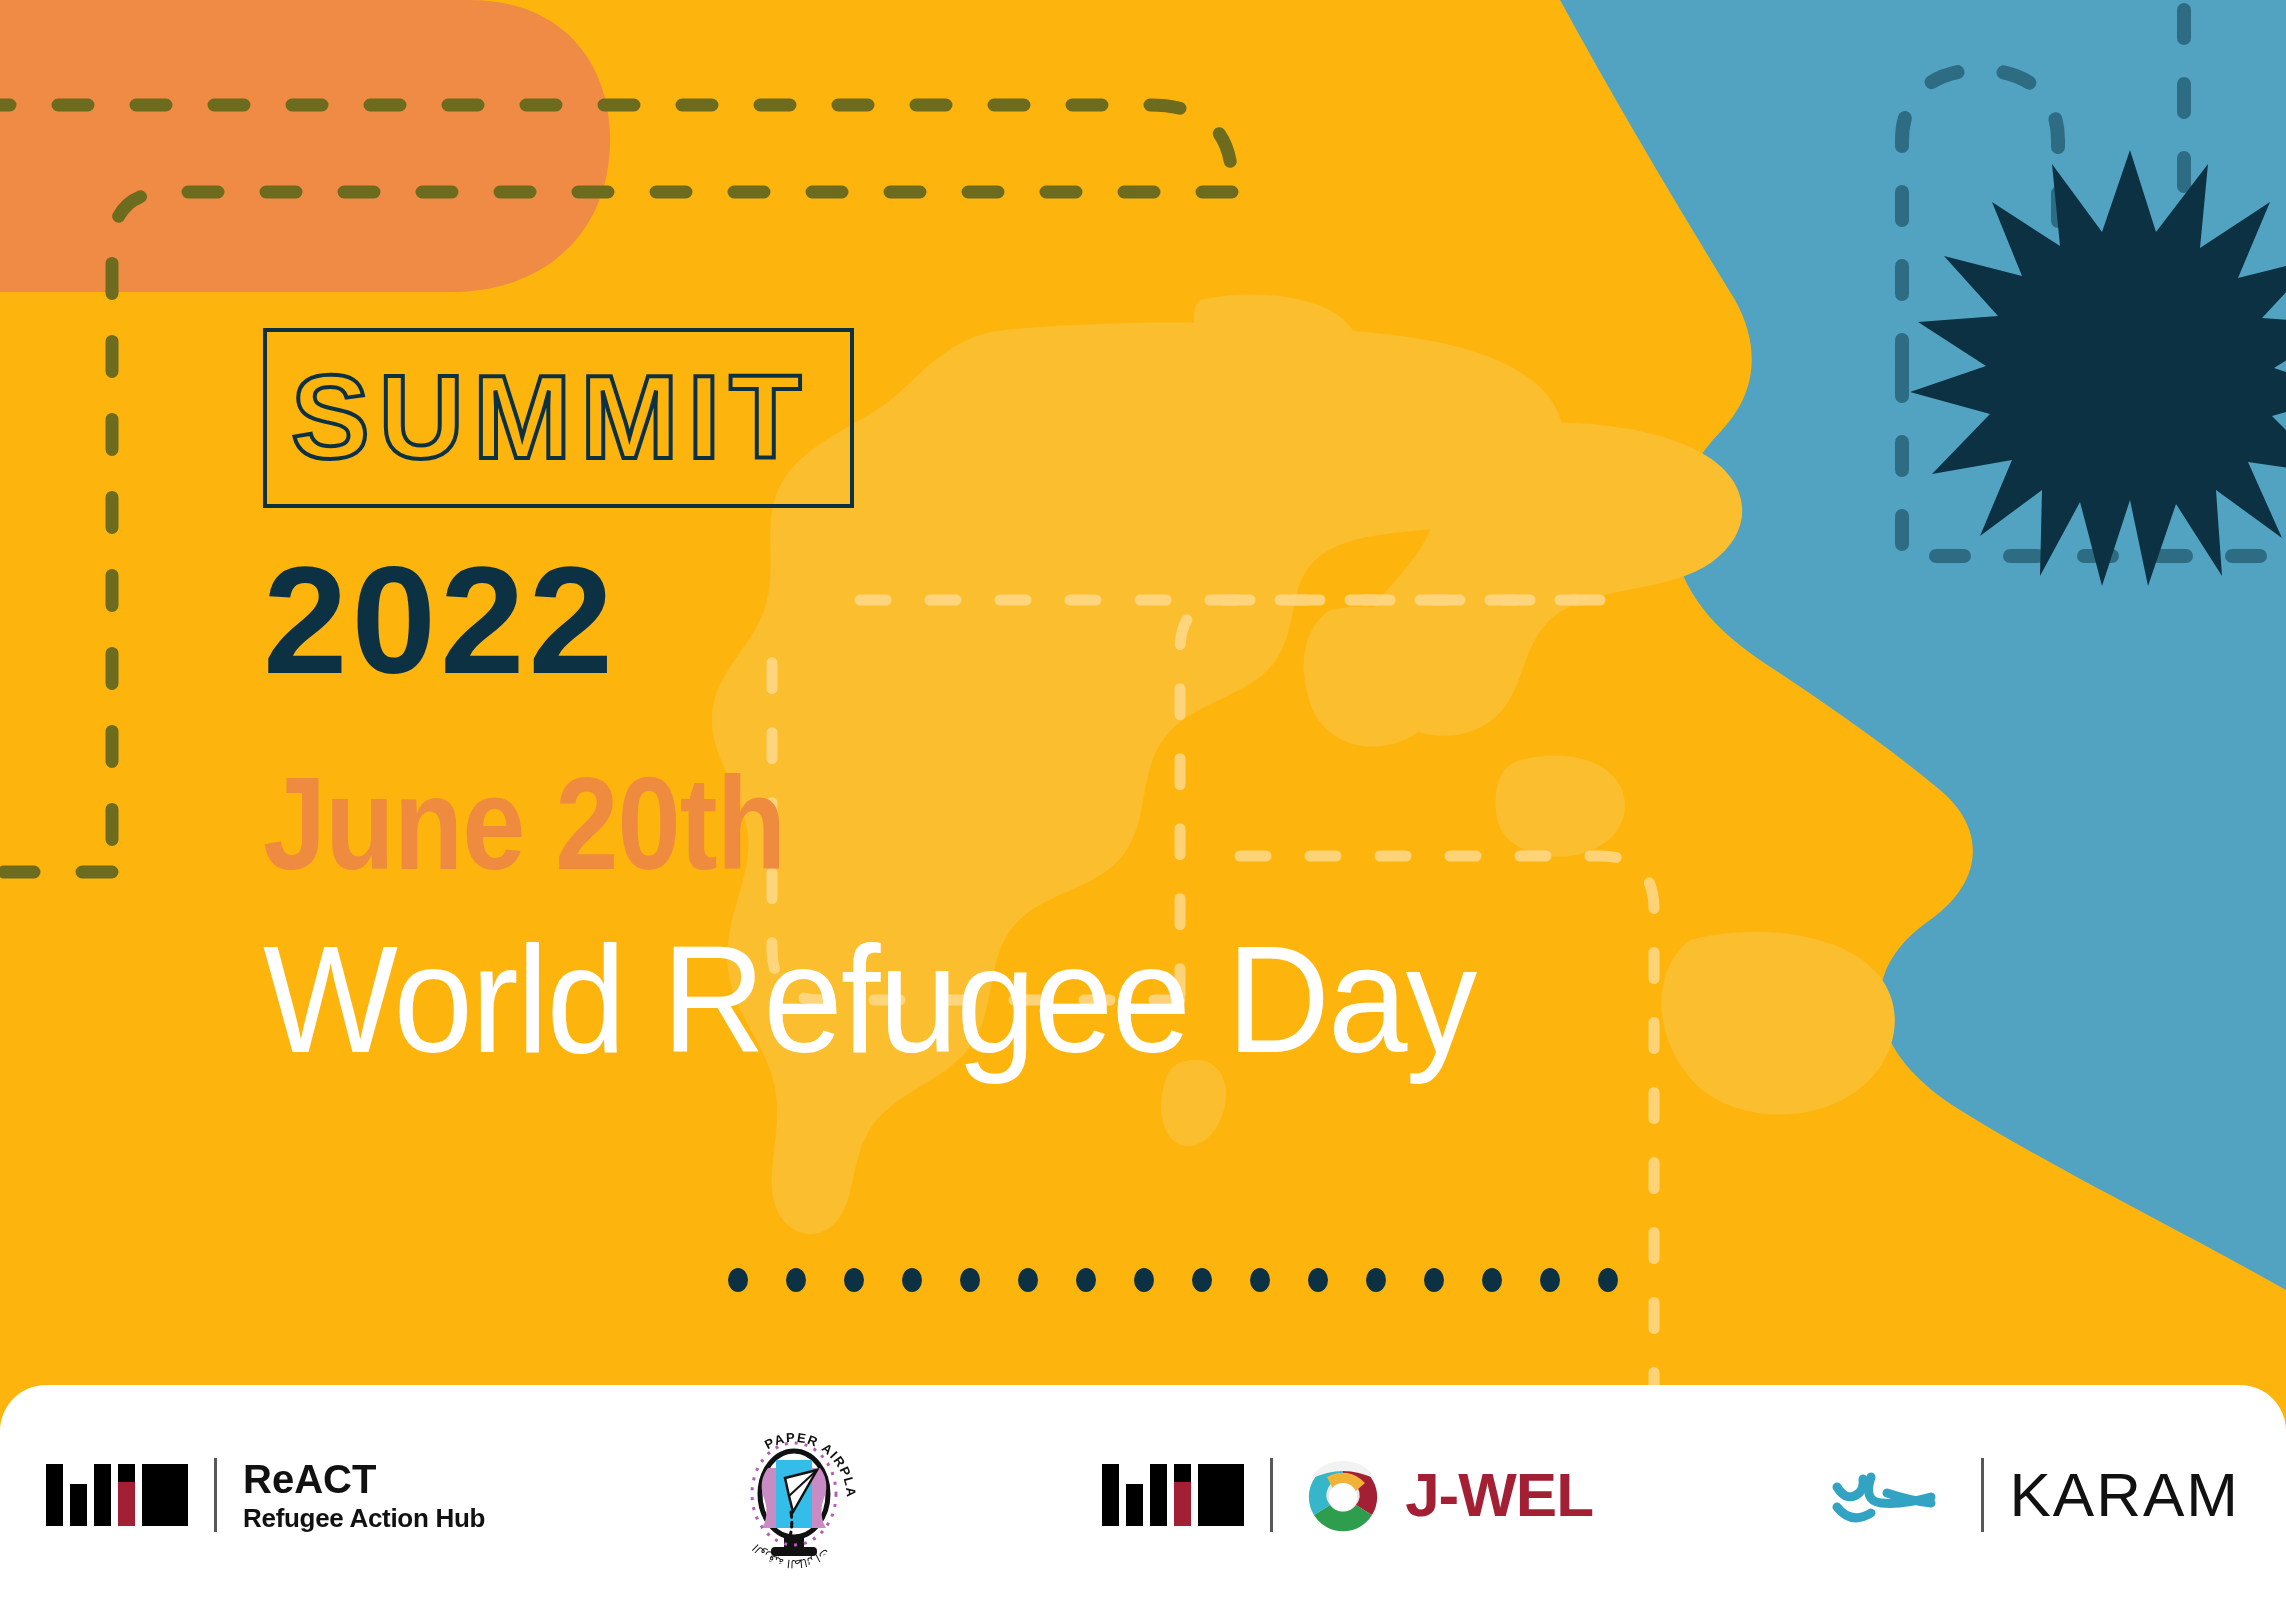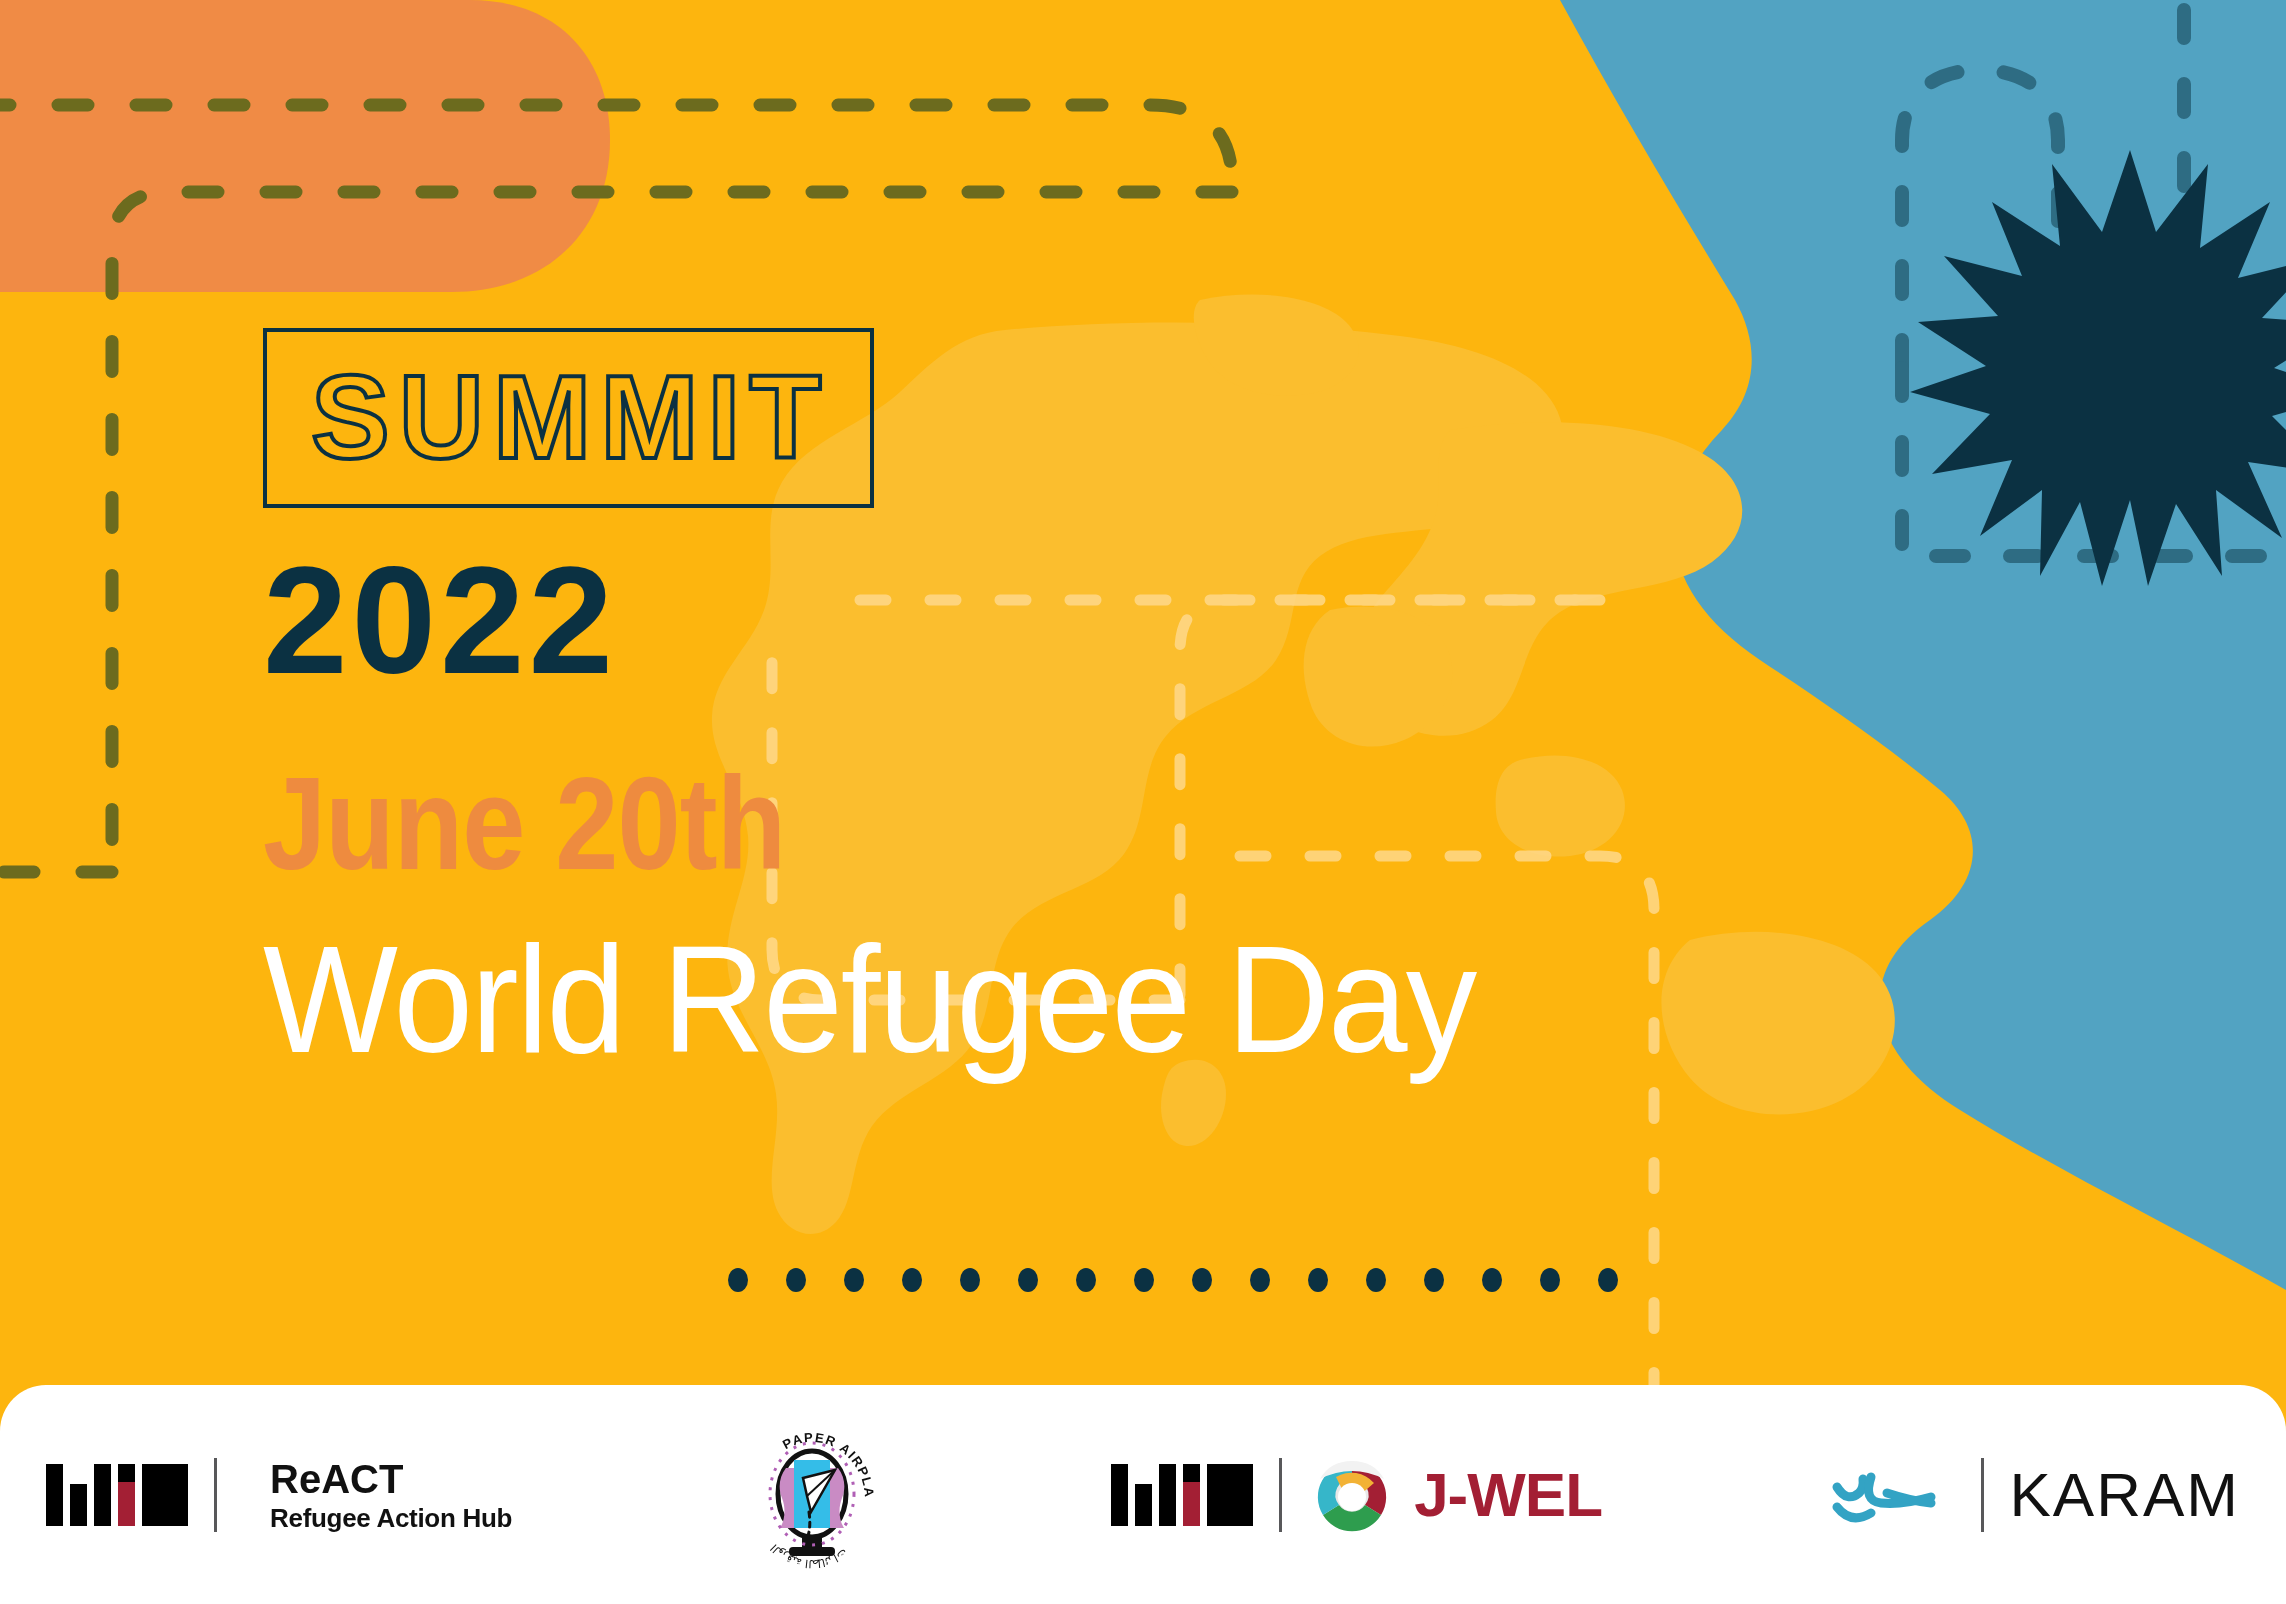--- a/index.html
+++ b/index.html
@@ -38,21 +38,21 @@
     font-size:132px;
     letter-spacing:10px;
     line-height:1;
     white-space:nowrap;
   }
 
   .summit-box{
     margin-top:42px;
     display:inline-block;
     border:4px solid #0B3142;
-    padding:26px 40px 28px 44px;
+    padding:26px 40px 28px 24px;
     line-height:1;
   }
   .summit-box .txt{
     display:block;
     font-weight:bold;
     font-size:118px;
     letter-spacing:9px;
     line-height:1;
     white-space:nowrap;
     color:transparent;
@@ -126,21 +126,21 @@
   .mit .b1{width:17px;height:62px;}
   .mit .b2{width:17px;height:42px;}
   .mit .b3{width:17px;height:62px;}
   .mit .icol{display:flex;flex-direction:column;align-items:center;gap:5px;width:17px;}
   .mit .idot{width:17px;height:13px;background:#000;}
   .mit .istem{width:17px;height:44px;background:#A31F34;}
   .mit .tcol{display:flex;flex-direction:column;align-items:flex-start;width:46px;}
   .mit .tbar{width:46px;height:17px;background:#000;}
   .mit .tstem{width:17px;height:45px;background:#000;margin-left:15px;}
 
-  .react-txt{display:flex;flex-direction:column;justify-content:center;line-height:1.1;margin-left:27px;}
+  .react-txt{display:flex;flex-direction:column;justify-content:center;line-height:1.1;}
   .react-txt .l1{font-weight:bold;font-size:40px;color:#111;letter-spacing:0px;}
   .react-txt .l2{font-weight:bold;font-size:26px;color:#111;letter-spacing:-0.3px;margin-top:3px;}
 
   .naamal-mark{position:relative;width:96px;height:96px;margin-right:20px;}
   .naamal-txt{font-size:56px;color:#1b1b1b;letter-spacing:-1px;}
 
   .pa-mark{width:150px;height:150px;}
 
   .karam-mark{width:128px;height:64px;}
   .karam-txt{font-size:62px;color:#111;letter-spacing:2px;}

